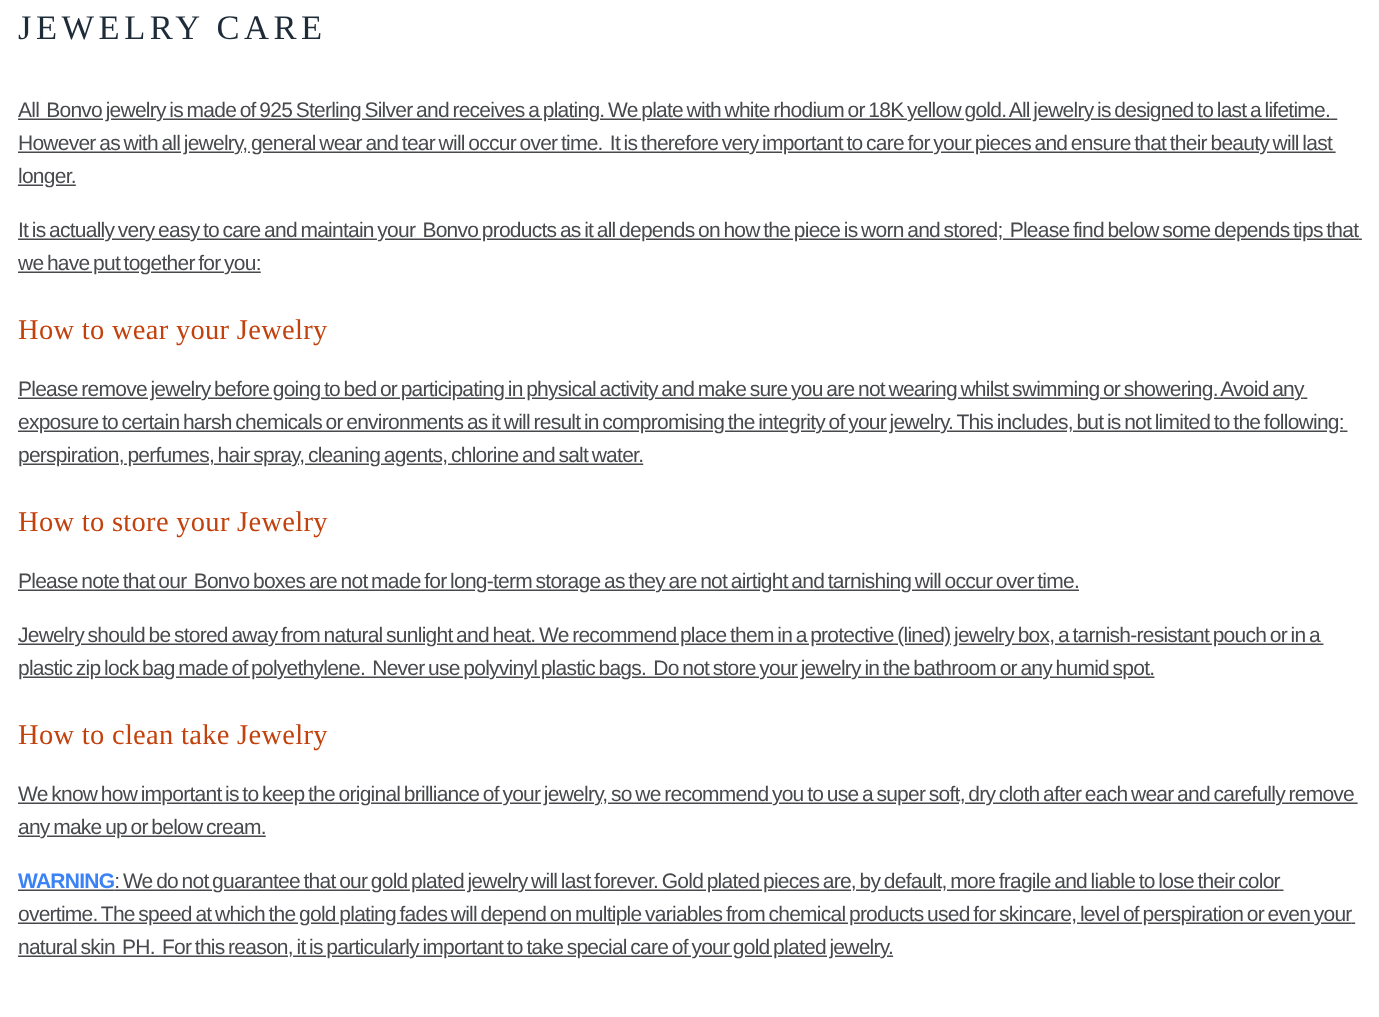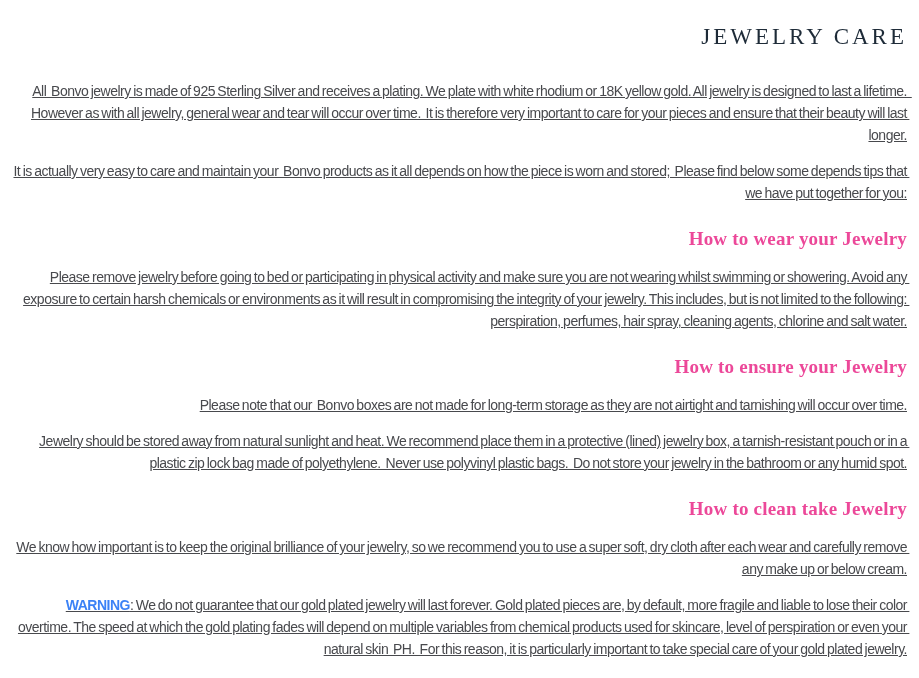--- a/index.html
+++ b/index.html
@@ -7,23 +7,22 @@
     padding: 0;
     background: #ffffff;
   }
   body {
     width: 919px;
     height: 678px;
     overflow: hidden;
     font-family: "Liberation Sans", sans-serif;
   }
   .page {
-    padding: 20px 12px 0 12px;
+    padding: 2px 12px 0 12px;
     max-width: 897px;
-    text-align: right;
   }
   .page-title {
     font-family: "Liberation Serif", serif;
     font-weight: 400;
     font-size: 23px;
     letter-spacing: 3px;
     color: #1e2b38;
     margin: 4px 0 30px 0;
   }
   .body-text {
@@ -31,24 +30,24 @@
     line-height: 22px;
     letter-spacing: -0.5px;
     word-spacing: -1px;
     color: #48494d;
     margin: 0 0 14px 0;
     white-space: pre-wrap;
     text-decoration: underline;
   }
   .section-heading {
     font-family: "Liberation Serif", serif;
-    font-weight: 700;
+    font-weight: 400;
     font-size: 19px;
     letter-spacing: 0.2px;
-    color: #ec4899;
+    color: #c2410c;
     margin: 24px 0 16px 0;
   }
   .warning-label {
     font-weight: 700;
     color: #3b82f6;
   }
 </style>
 </head>
 <body>
 
@@ -59,21 +58,21 @@
   <p class="body-text">All  Bonvo jewelry is made of 925 Sterling Silver and receives a plating. We plate with white rhodium or 18K yellow gold. All jewelry is designed to last a lifetime.  However as with all jewelry, general wear and tear will occur over time.  It is therefore very important to care for your pieces and ensure that their beauty will last longer.</p>
 
   <p class="body-text">It is actually very easy to care and maintain your  Bonvo products as it all depends on how the piece is worn and stored;  Please find below some depends tips that we have put together for you:</p>
 
   <section>
     <h2 class="section-heading">How to wear your Jewelry</h2>
     <p class="body-text">Please remove jewelry before going to bed or participating in physical activity and make sure you are not wearing whilst swimming or showering. Avoid any exposure to certain harsh chemicals or environments as it will result in compromising the integrity of your jewelry. This includes, but is not limited to the following: perspiration, perfumes, hair spray, cleaning agents, chlorine and salt water.</p>
   </section>
 
   <section>
-    <h2 class="section-heading">How to ensure your Jewelry</h2>
+    <h2 class="section-heading">How to store your Jewelry</h2>
     <p class="body-text">Please note that our  Bonvo boxes are not made for long-term storage as they are not airtight and tarnishing will occur over time.</p>
     <p class="body-text">Jewelry should be stored away from natural sunlight and heat. We recommend place them in a protective (lined) jewelry box, a tarnish-resistant pouch or in a plastic zip lock bag made of polyethylene.  Never use polyvinyl plastic bags.  Do not store your jewelry in the bathroom or any humid spot.</p>
   </section>
 
   <section>
     <h2 class="section-heading">How to clean take Jewelry</h2>
     <p class="body-text">We know how important is to keep the original brilliance of your jewelry, so we recommend you to use a super soft, dry cloth after each wear and carefully remove any make up or below cream.</p>
     <p class="body-text"><strong class="warning-label">WARNING</strong><span>: We do not guarantee that our gold plated jewelry will last forever. Gold plated pieces are, by default, more fragile and liable to lose their color overtime. The speed at which the gold plating fades will depend on multiple variables from chemical products used for skincare, level of perspiration or even your natural skin  PH.  For this reason, it is particularly important to take special care of your gold plated jewelry.</span></p>
   </section>
 

